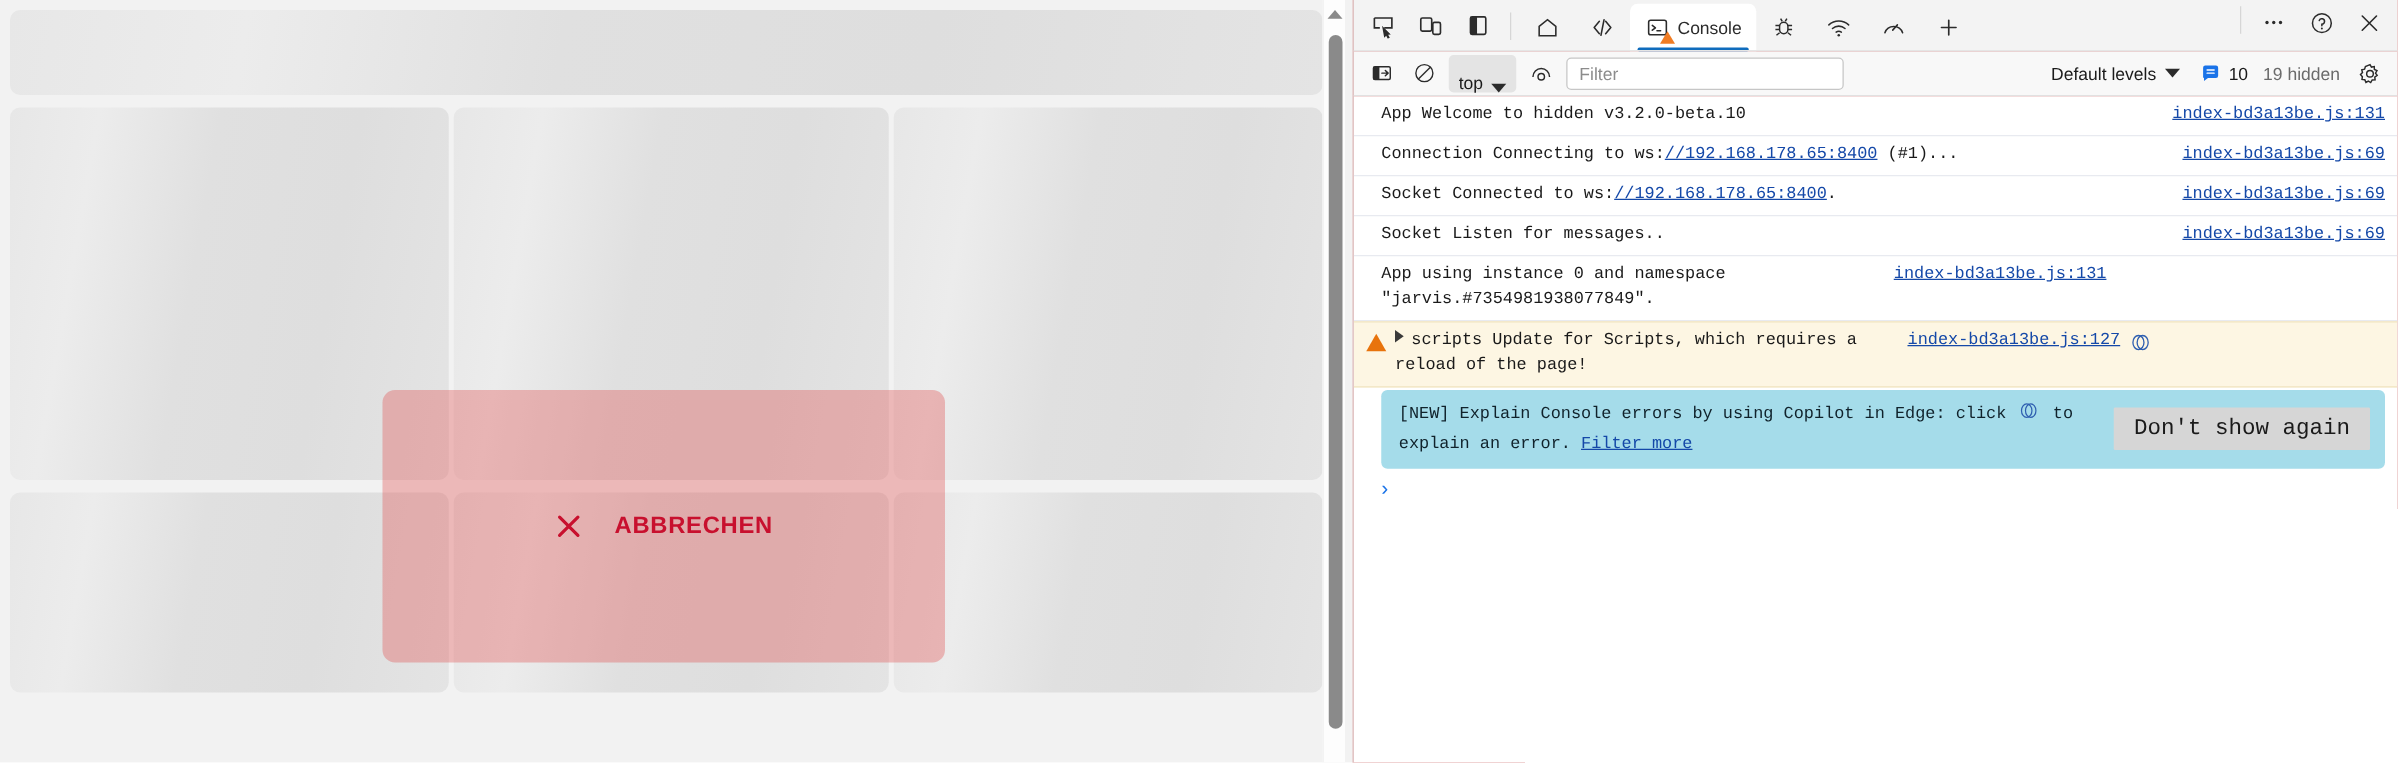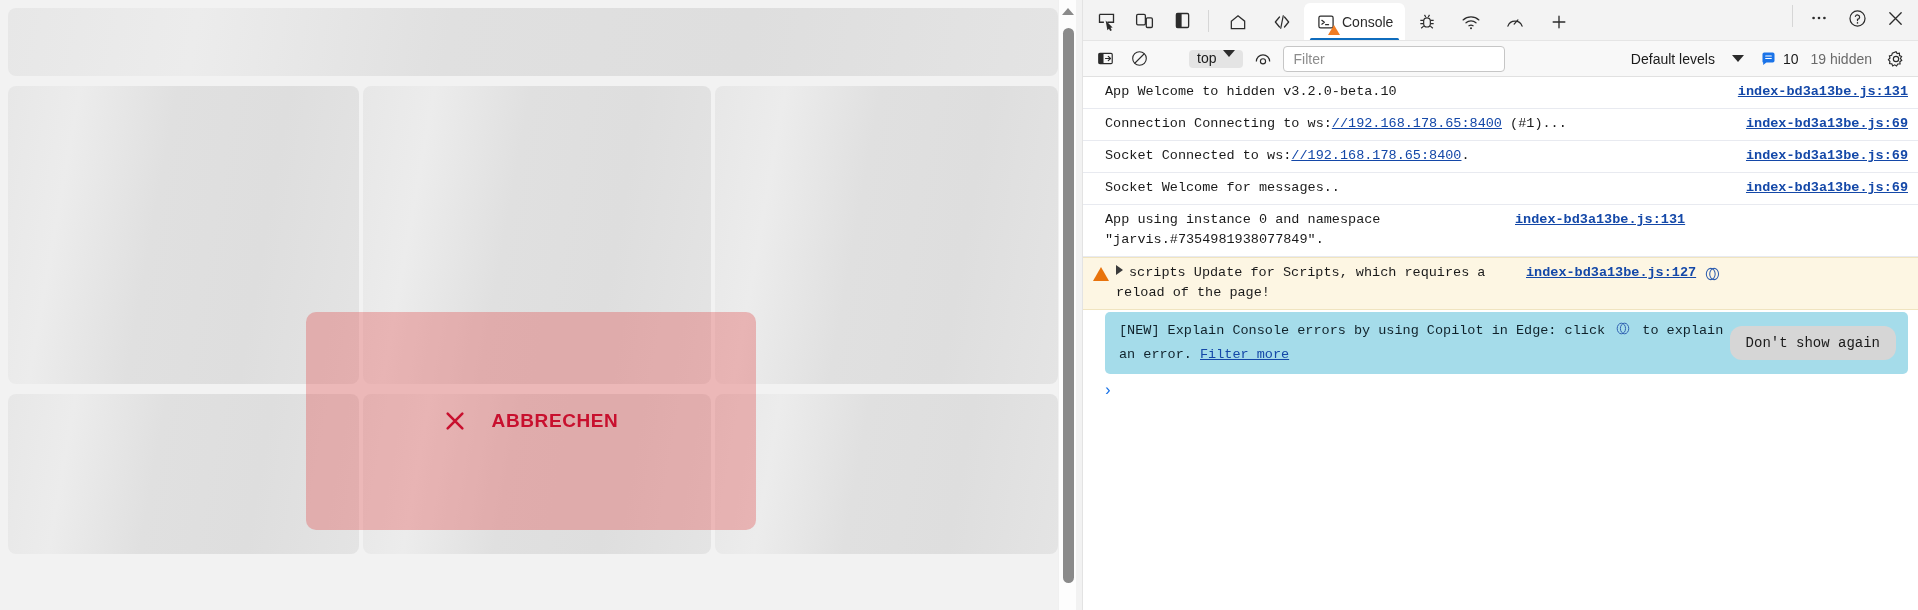--- a/index.html
+++ b/index.html
@@ -147,42 +147,41 @@
     gap: 6px;
     padding: 0 8px;
     border-bottom: 1px solid #e1e1e1;
   }
   .sb-btn {
     width: 28px; height: 26px;
     display: flex; align-items: center; justify-content: center;
     border-radius: 4px; cursor: pointer; color: #2b2b2b;
   }
   .ctx-select {
-    display: flex; align-items: flex-start; gap: 7px;
-    height: 18px; padding: 0 8px;
+    display: flex; align-items: flex-end; gap: 7px;
+    height: 30px; padding: 0 8px;
     background: #e4e4e4; border-radius: 4px;
     cursor: pointer;
-    margin-left: 30px;
   }
   .ctx-select .ctx-label { font-size: 14px; color: #1a1a1a; }
   .caret { width:0;height:0;border-left:6px solid transparent;border-right:6px solid transparent;border-top:7px solid #2b2b2b; }
   .filter-input {
     width: 222px; height: 26px;
     border: 1px solid #c6c6c6;
     border-radius: 4px;
     background: #ffffff;
     padding: 0 9px;
     font-size: 14px;
     color: #1a1a1a;
     font-family: "Liberation Sans", sans-serif;
     outline: none;
   }
   .filter-input::placeholder { color: #8c8c8c; }
   .subbar-spacer { flex: 1; }
-  .levels-select { display:flex; align-items:center; gap:17px; cursor:pointer; padding: 0 4px; height: 26px; }
+  .levels-select { display:flex; align-items:center; gap:7px; cursor:pointer; padding: 0 4px; height: 26px; }
   .levels-select .lv-label { font-size: 14px; color: #1a1a1a; }
   .msg-count { display:flex; align-items:center; gap:6px; margin-left: 6px; }
   .msg-count .cnt { font-size: 14px; color: #1a1a1a; }
   .hidden-count { font-size: 14px; color: #6a6a6a; margin-left: 6px; white-space: nowrap; }
 
   
   .console-log {
     flex: 1;
     background: #ffffff;
     overflow: hidden;
@@ -198,21 +197,20 @@
     line-height: 20px;
   }
   .log-row .msg { flex: 1; padding-right: 16px; word-break: break-word; }
   .log-row .src {
     color: #1448a8;
     text-decoration: underline;
     white-space: nowrap;
     font-size: 13.5px;
     cursor: pointer;
     padding-left: 10px;
-    font-weight: bold;
   }
   .log-row.warning {
     background: #fdf6e3;
     border-bottom: 1px solid #f0e4c0;
     border-top: 1px solid #f0e4c0;
     padding-left: 10px;
   }
   .warn-icon-tri {
     width: 0; height: 0; margin-top: 4px; margin-right: 7px;
     border-left: 8px solid transparent;
@@ -236,25 +234,25 @@
     background: #a5dcea;
     border-radius: 5px;
     padding: 8px 12px 9px 14px;
     display: flex; align-items: center;
     min-height: 48px;
   }
   .copilot-banner .cb-text { flex: 1; line-height: 21px; color:#10222b; }
   .cb-btn {
     background: #d6d6d6;
     border: none;
-    border-radius: 12px;
+    border-radius: 1px;
     height: 34px;
     padding: 0 16px;
     font-family: "Liberation Mono", monospace;
-    font-size: 14px;
+    font-size: 18px;
     color: #1a1a1a;
     cursor: pointer;
     white-space: nowrap;
   }
   .prompt-row {
     display: flex; align-items: center;
     padding: 8px 10px 8px 20px;
     min-height: 30px;
   }
   .prompt-caret { color: #1a73e8; font-size: 16px; font-family: "Liberation Mono", monospace; }
@@ -480,21 +478,21 @@
         <div class="msg"><span>Connection Connecting to ws:</span><span class="lnk">//192.168.178.65:8400</span><span> (#1)...</span></div>
         <div class="src">index-bd3a13be.js:69</div>
       </div>
 
       <div class="log-row">
         <div class="msg"><span>Socket Connected to ws:</span><span class="lnk">//192.168.178.65:8400</span><span>.</span></div>
         <div class="src">index-bd3a13be.js:69</div>
       </div>
 
       <div class="log-row">
-        <div class="msg">Socket Welcome for messages..</div>
+        <div class="msg">Socket Listen for messages..</div>
         <div class="src">index-bd3a13be.js:69</div>
       </div>
 
       <div class="log-row">
         <div class="msg" style="max-width:400px;">App using instance 0 and namespace "jarvis.#7354981938077849".</div>
         <div class="src">index-bd3a13be.js:131</div>
       </div>
 
       <div class="log-row warning">
         <span class="warn-icon-tri"></span>

